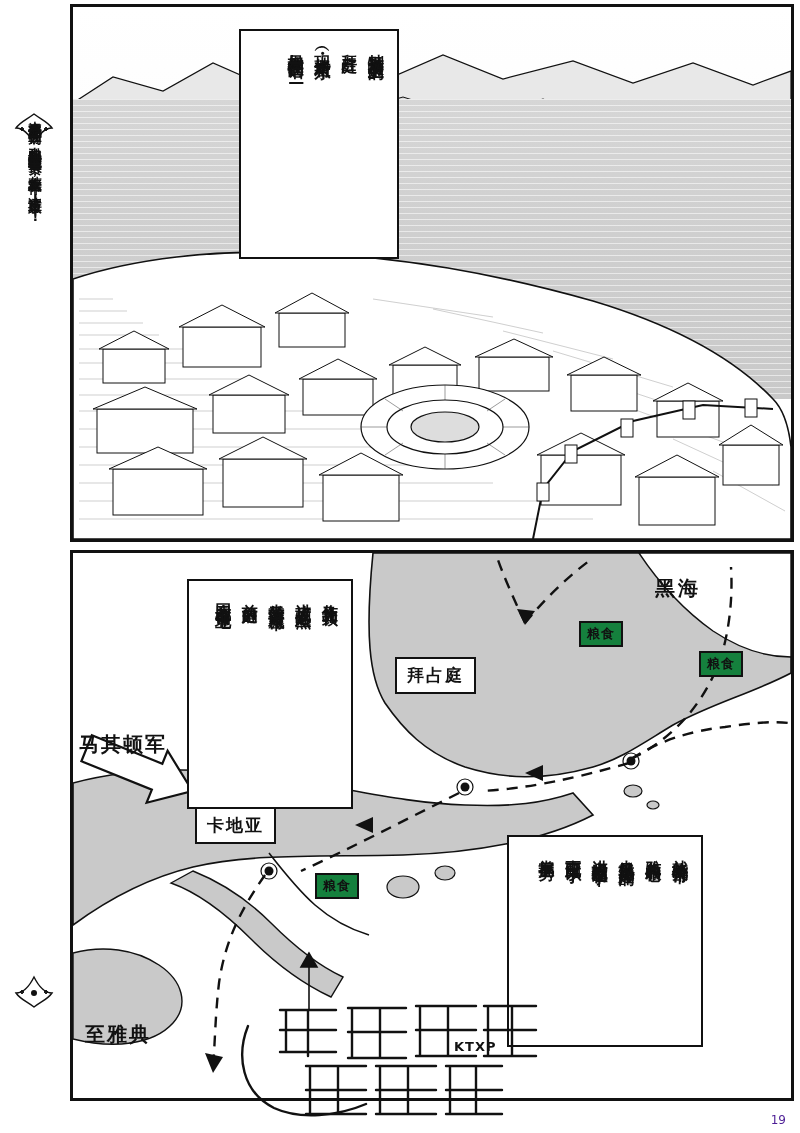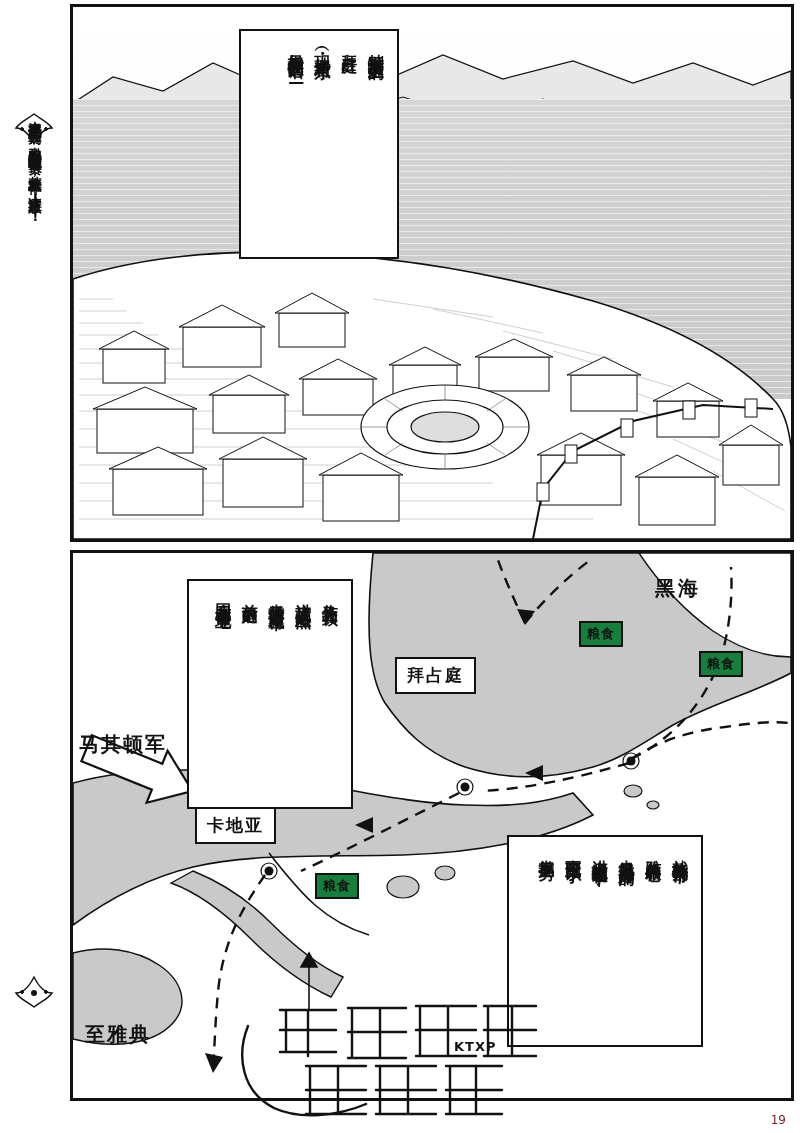--- a/index.html
+++ b/index.html
@@ -67,21 +67,21 @@
   .small-tag{
     position:absolute;background:#15803d;border:2px solid #111;
     font-size:13px;font-weight:700;letter-spacing:1px;padding:2px 6px;white-space:nowrap;
   }
   .plain-txt{position:absolute;font-size:20px;font-weight:700;letter-spacing:2px;white-space:nowrap;}
   .seaname{position:absolute;font-size:20px;font-weight:700;letter-spacing:3px;}
 
   
   .sig{position:absolute;left:240px;top:1000px;width:300px;height:120px;}
   .sig-text{position:absolute;left:454px;top:1000px;font-size:13px;font-weight:700;letter-spacing:1px;margin-top:39px;}
-  .page-num{position:absolute;right:14px;bottom:6px;font-size:12px;color:#7f1d1d;}
+  .page-num{position:absolute;right:14px;bottom:6px;font-size:12px;color:#4c1d95;}
 </style>
 </head>
 <body>
 
 <div class="credit-orn orn-top">
   <svg class="orn-svg" width="40" height="34" viewBox="0 0 40 34">
     <path d="M20 2 C12 8 6 10 2 16 C8 16 14 20 20 32 C26 20 32 16 38 16 C34 10 28 8 20 2 Z" fill="none" stroke="#111" stroke-width="1.4"></path>
     <circle cx="20" cy="16" r="3" fill="#111"></circle>
   </svg>
 </div>

